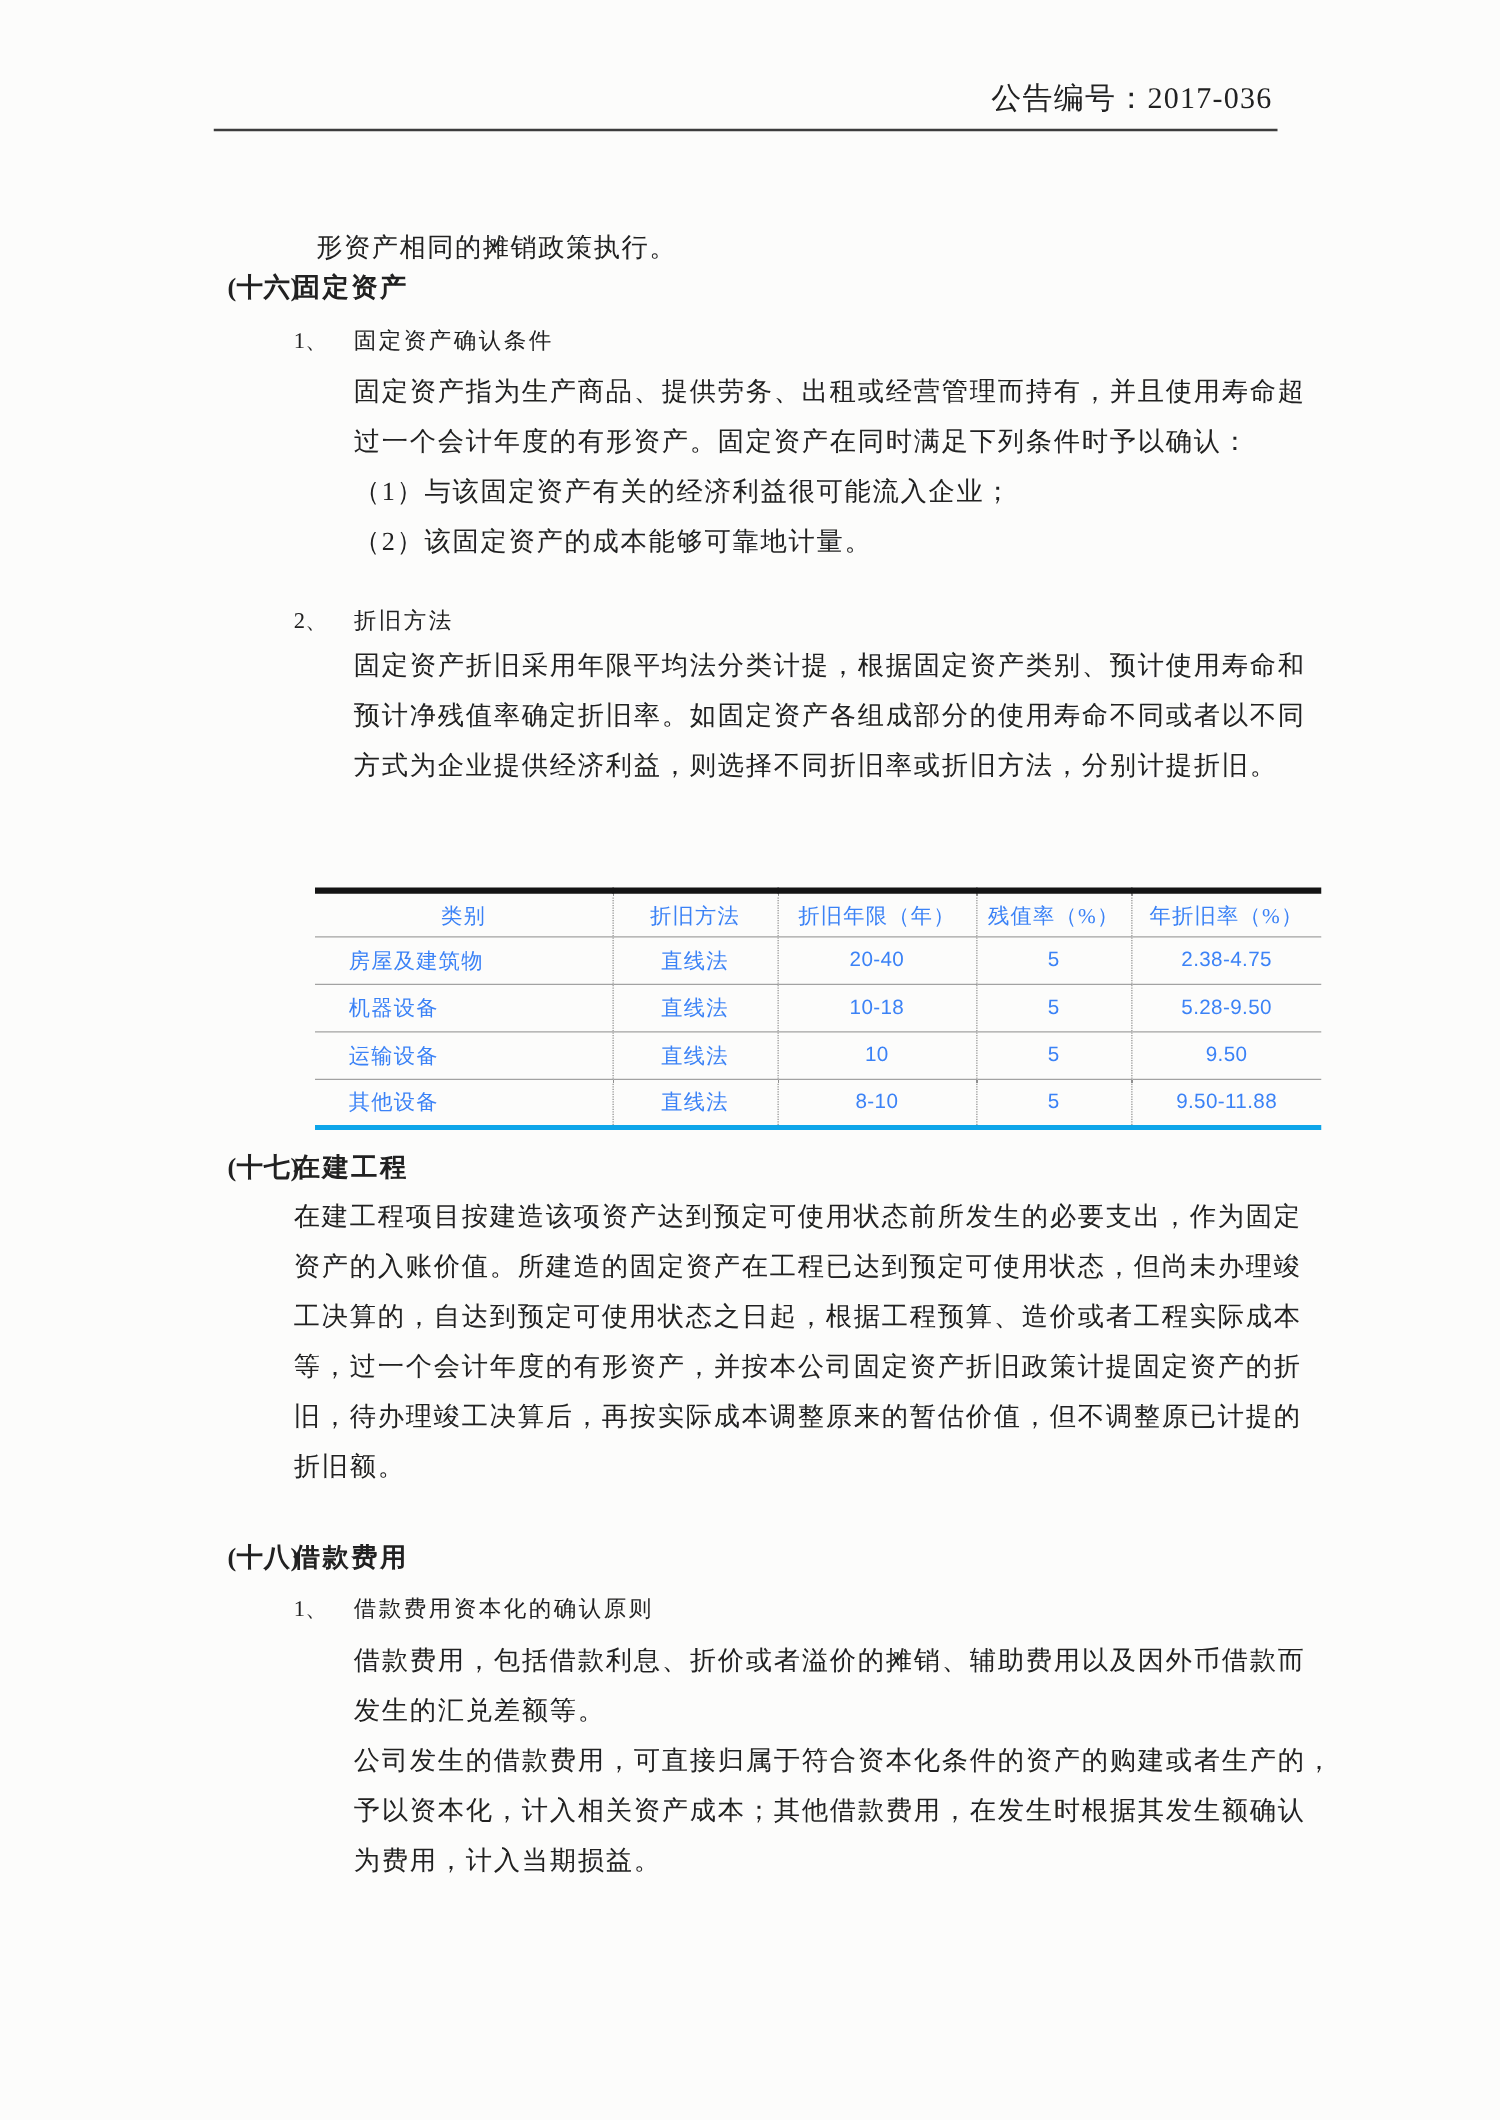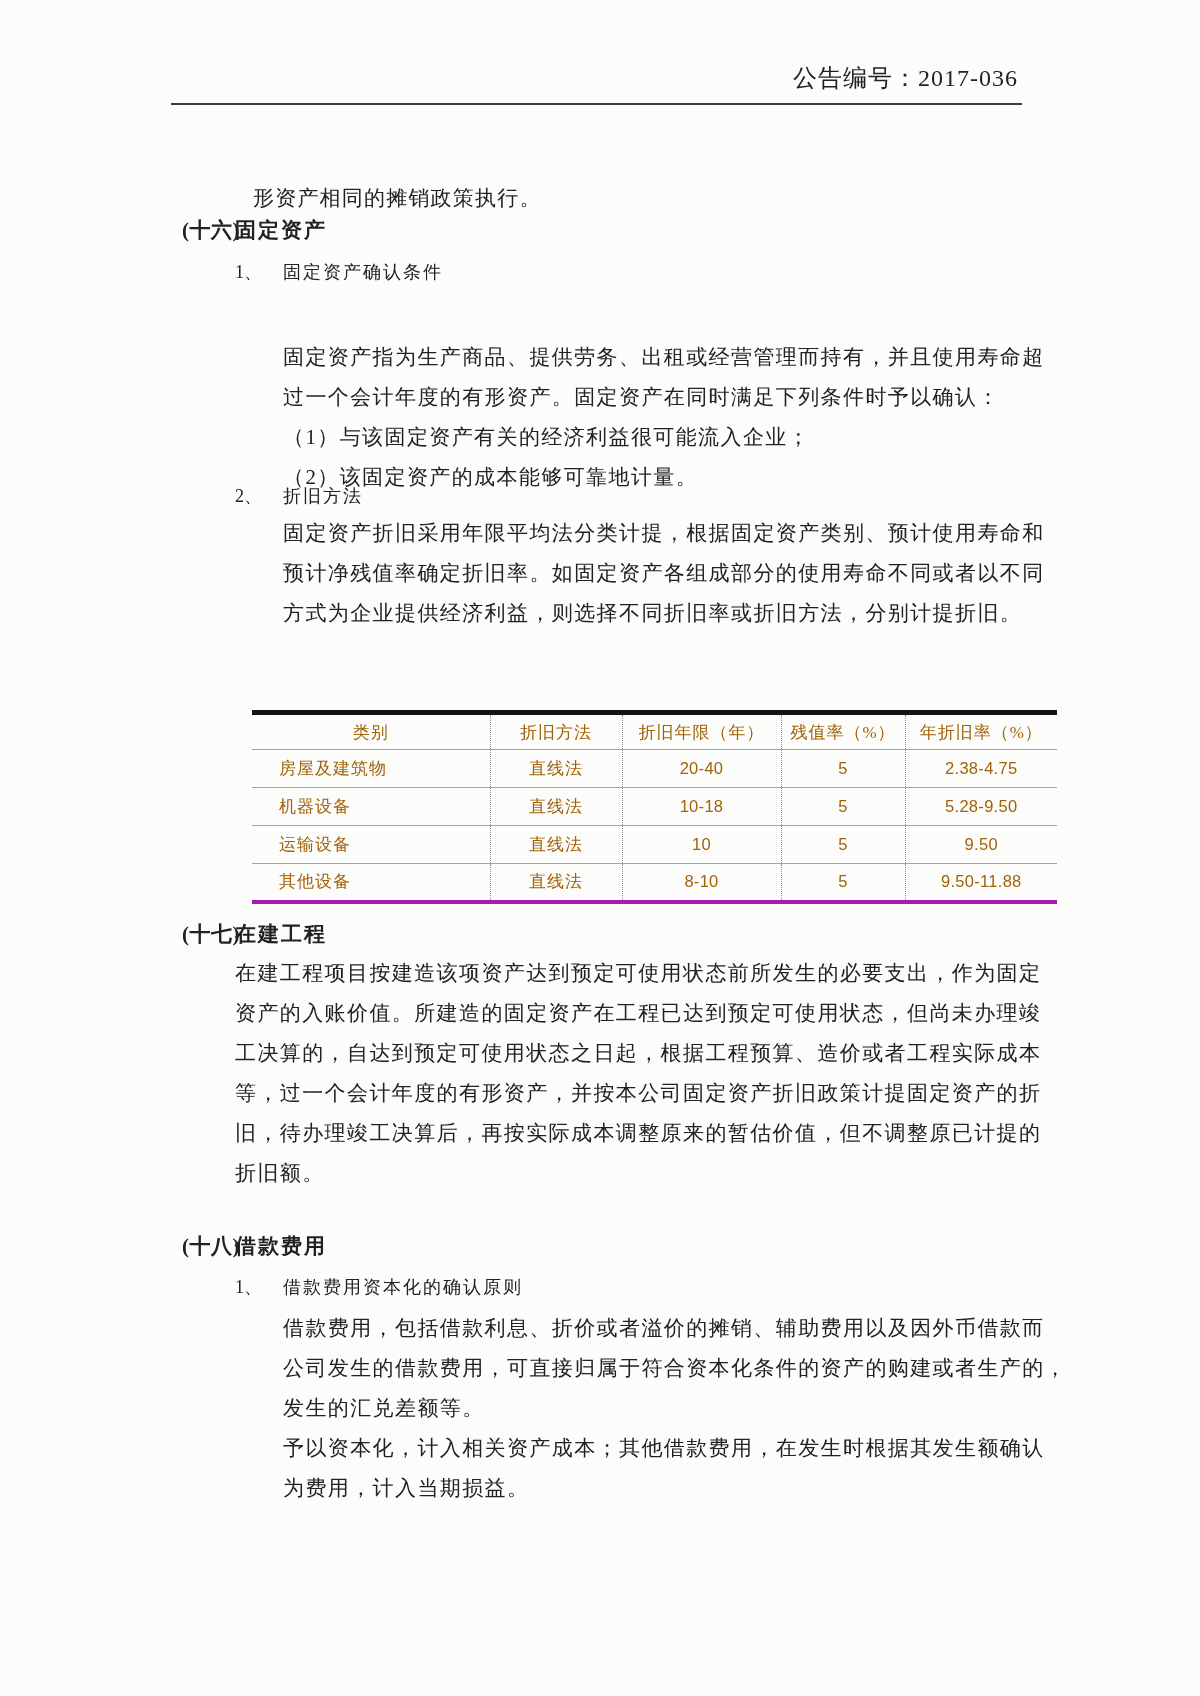--- a/index.html
+++ b/index.html
@@ -79,36 +79,36 @@
 
   .para {
     position: absolute;
     font-size: 21px;
     line-height: 40px;
     letter-spacing: 1.4px;
   }
   .para .tl { white-space: nowrap; }
   .para.indent { left: 283px; width: 770px; }
   .para.flush  { left: 235px; width: 820px; }
-  .para16-1 { top: 293px; margin-top: 44px; }
+  .para16-1 { top: 293px; }
   .para16-2 { top: 515px; font-family: Liberation Mono, monospace; }
   .para17   { top: 953px; }
   .para18   { top: 1308px; }
 
   table.dep {
     position: absolute;
     left: 252px;
     top: 710px;
     width: 805px;
     border-collapse: collapse;
     table-layout: fixed;
     border-top: 5px solid #141414;
-    border-bottom: 4px solid #a21caf;
+    border-bottom: 4px solid #0ea5e9;
     font-size: 17px;
-    color: #a16207;
+    color: #3b82f6;
   }
   table.dep th, table.dep td {
     padding: 0;
     text-align: center;
     vertical-align: middle;
     border-left: 1px dotted #8f8f8f;
     border-top: 1px solid #a2a2a2;
     font-weight: normal;
     letter-spacing: 1px;
   }
@@ -226,19 +226,19 @@
   <div class="sec sec18">
     <span class="num">(十八)</span><span class="title">借款费用</span>
   </div>
 
   <div class="item item18-1">
     <span class="num">1、</span><span class="title">借款费用资本化的确认原则</span>
   </div>
 
   <div class="para indent para18">
     <div class="tl">借款费用，包括借款利息、折价或者溢价的摊销、辅助费用以及因外币借款而</div>
+    <div class="tl">发生的汇兑差额等。</div>
     <div class="tl">公司发生的借款费用，可直接归属于符合资本化条件的资产的购建或者生产的，</div>
-    <div class="tl">发生的汇兑差额等。</div>
     <div class="tl">予以资本化，计入相关资产成本；其他借款费用，在发生时根据其发生额确认</div>
     <div class="tl">为费用，计入当期损益。</div>
   </div>
 
 </div>
 
 </body></html>

